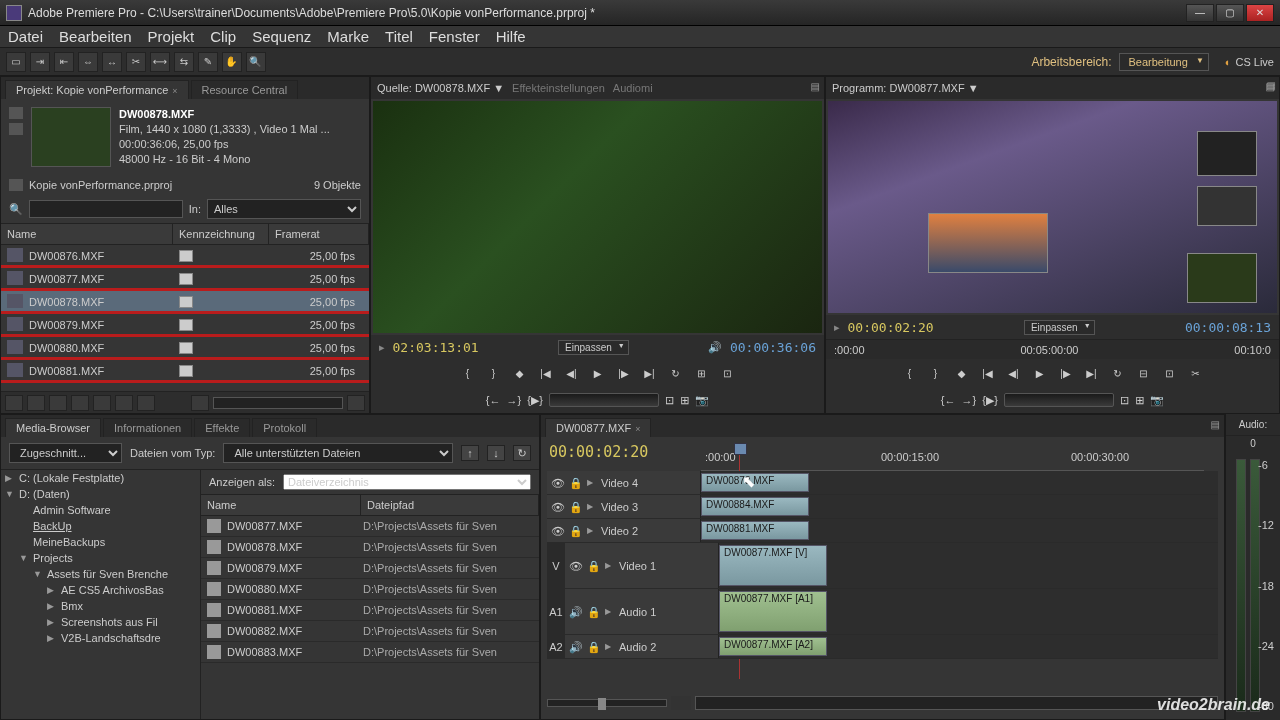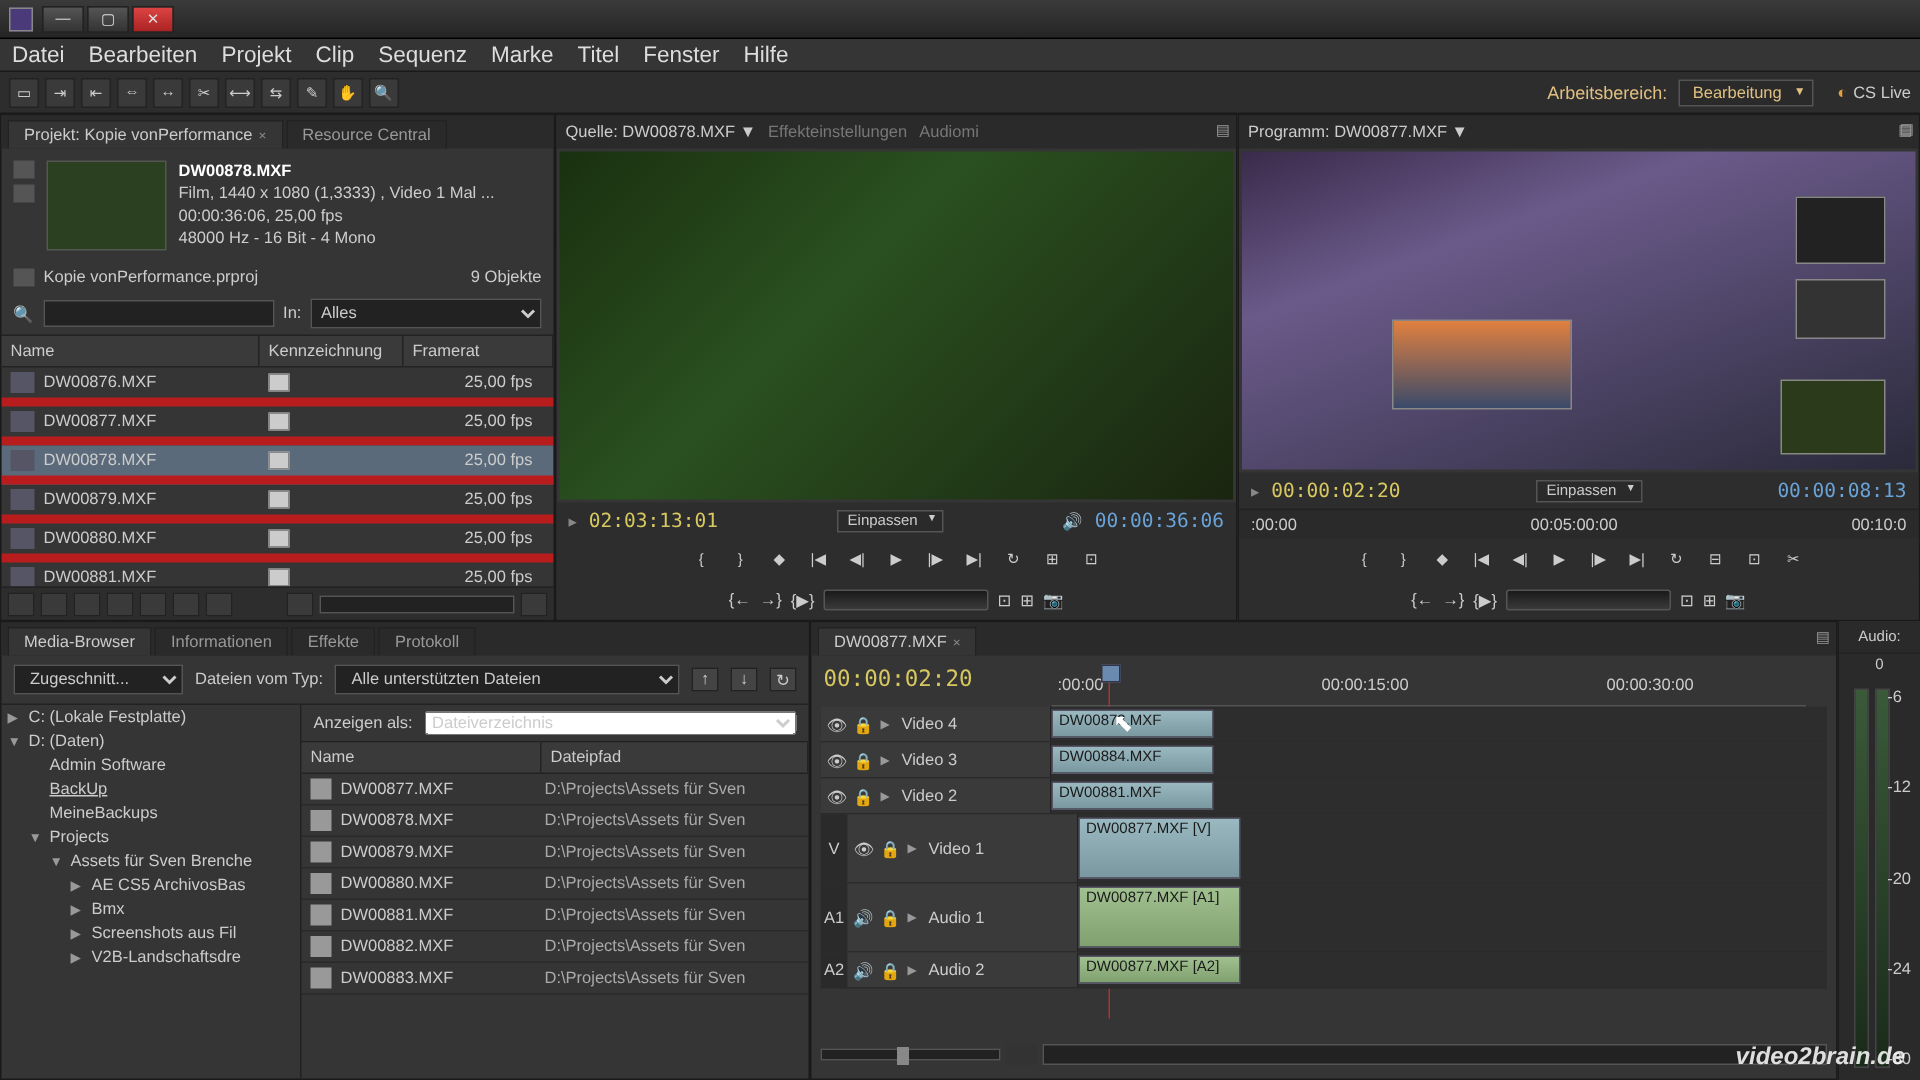--- a/index.html
+++ b/index.html
@@ -38,21 +38,21 @@
 .thumb{width:80px;height:60px;background:#2a4020;border:1px solid #555}
 .projmeta{flex:1;font-size:11px;line-height:15px}
 .projmeta .fname{color:#fff;font-weight:bold}
 .projrow{display:flex;align-items:center;padding:4px 8px;gap:6px}
 .projrow input{flex:1;background:#222;border:1px solid #555;padding:2px;color:#ccc}
 .projrow .label{color:#ccc}
 .projrow select{background:#222;border:1px solid #555;color:#ccc;padding:2px;flex:1}
 .projtable{flex:1;overflow:hidden;border-top:1px solid #222}
 .pth{display:flex;background:#3a3a3a;border-bottom:1px solid #222}
 .pth>div{padding:4px 6px;border-right:1px solid #222;font-size:11px}
-.ptr{display:flex;align-items:center;padding:3px 6px;border-bottom:6px solid #b91c1c}
+.ptr{display:flex;align-items:flex-end;padding:3px 6px;border-bottom:3px solid #b91c1c}
 .ptr.sel{background:#5a6a7a}
 .ptr .ico{width:16px;height:14px;background:#556;margin-right:6px}
 .ptr .nm{width:150px}
 .ptr .kz{width:90px}
 .ptr .kz .sw{width:14px;height:12px;background:#ccc;border:1px solid #888}
 .ptr .fr{flex:1;text-align:right;padding-right:8px}
 .projfoot{height:22px;background:#2d2d2d;display:flex;align-items:center;gap:4px;padding:0 4px;border-top:1px solid #222}
 .projfoot .ib{width:18px;height:16px;background:#3a3a3a;border:1px solid #222}
 
 
@@ -132,20 +132,21 @@
 .am .ticks{position:absolute;right:2px;top:0;bottom:0;display:flex;flex-direction:column;justify-content:space-between;font-size:8px;color:#888}
 
 .watermark{position:absolute;right:10px;bottom:6px;font-size:16px;color:#fff;opacity:0.85;font-weight:bold;font-style:italic}
 .cursor{position:absolute;left:742px;top:472px;font-size:16px;color:#fff;pointer-events:none}
 </style>
 </head>
 <body>
 
 <div class="titlebar">
   <div class="logo"></div>
+  <div class="title">Adobe Premiere Pro - C:\Users\trainer\Documents\Adobe\Premiere Pro\5.0\Kopie vonPerformance.prproj *</div>
   <div class="winbtns">
     <div class="winbtn">—</div>
     <div class="winbtn">▢</div>
     <div class="winbtn close">✕</div>
   </div>
 </div>
 
 <div class="menubar" id="menubar">
     <span>Datei</span>
     <span>Bearbeiten</span>
@@ -586,21 +587,21 @@
 
   <div class="am">
     <div class="at">Audio:</div>
     <div style="text-align:center;padding:2px;font-size:10px">0</div>
     <div class="meter">
       <div class="bar l"></div>
       <div class="bar r"></div>
       <div class="ticks" id="mticks">
             <span>-6</span>
             <span>-12</span>
-            <span>-20</span>
+            <span>-18</span>
             <span>-24</span>
             <span>-30</span>
           </div>
     </div>
   </div>
  </div>
 </div>
 
 <div class="watermark">video2brain.de</div>
 <div class="cursor">⬉</div>

